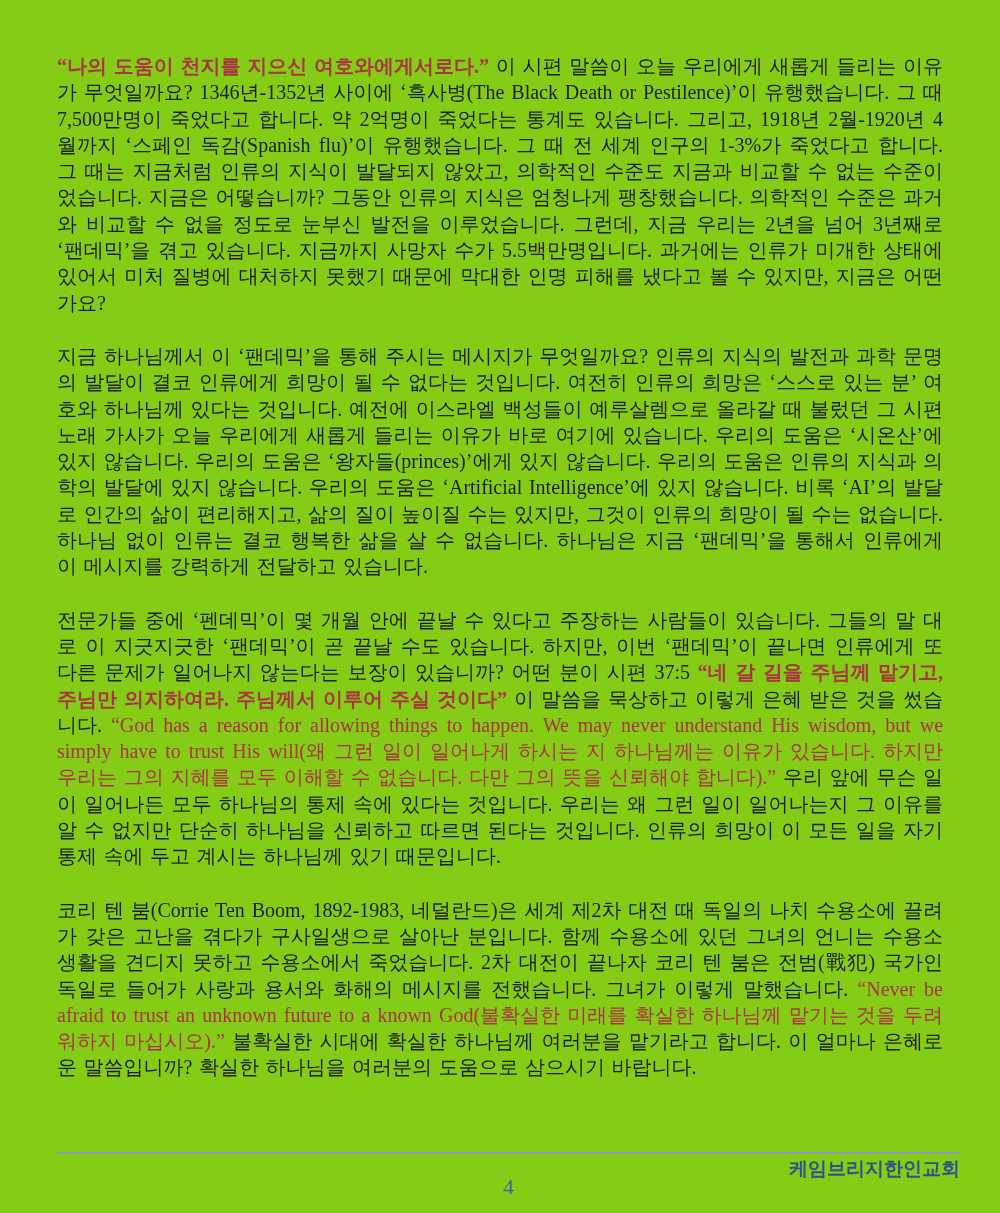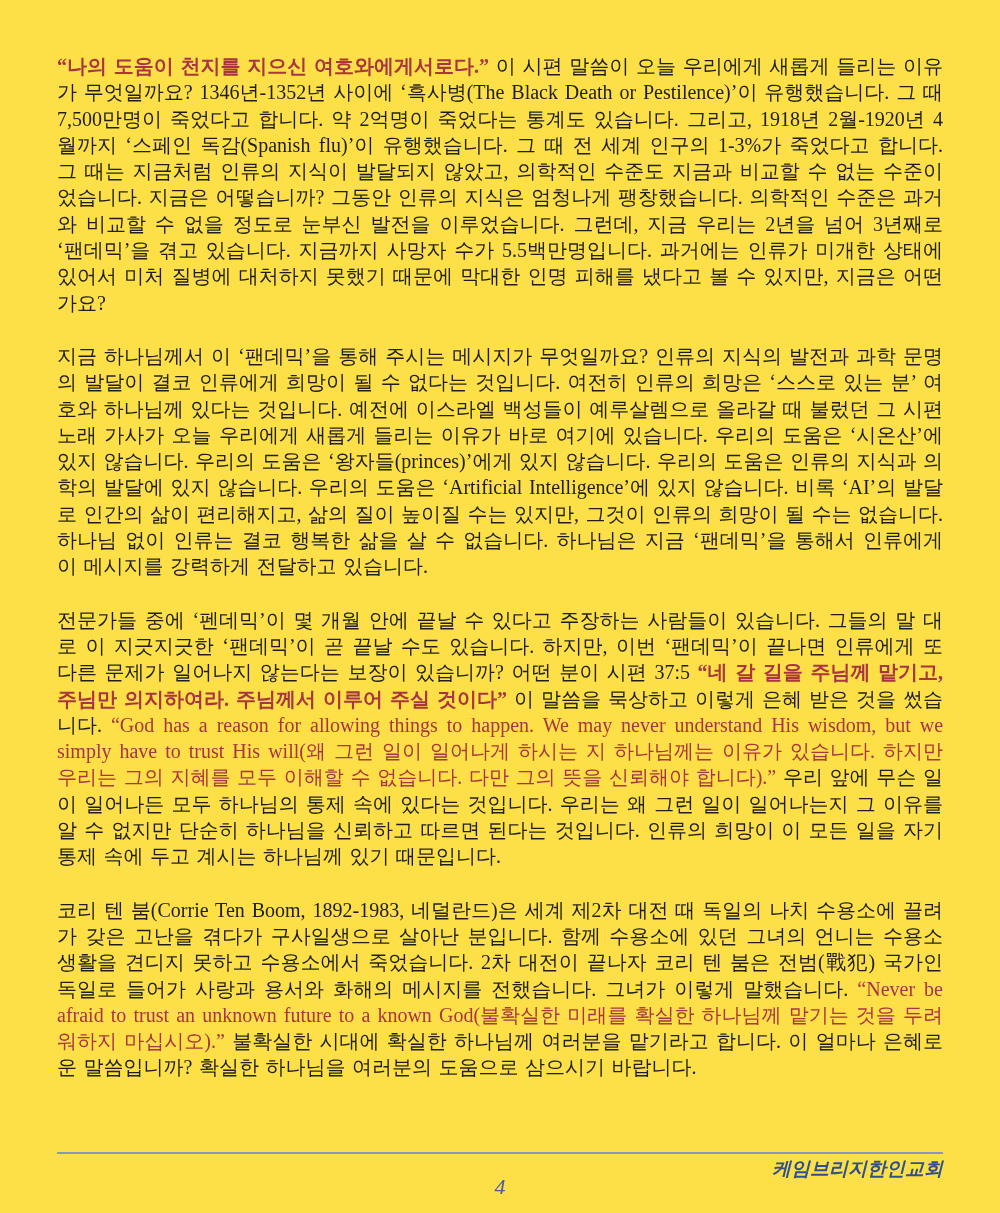--- a/index.html
+++ b/index.html
@@ -7,45 +7,44 @@
     --quote-red:#a93540;
     --footer-navy:#2f4f8f;
     --page-num-blue:#4a5f98;
     --rule-blue:#8797bf;
   }
   html,body{margin:0;padding:0;background:#ffffff;}
   .page{
     position:relative;
     width:1000px;
     height:1213px;
-    background:#fde047;
+    background:#84cc16;
     box-sizing:border-box;
     padding:53px 57px 0 57px;
     font-family:"Liberation Serif","DejaVu Serif",serif;
     color:var(--body-text);
     overflow:hidden;
   }
   .doc-body p{
     margin:0 0 27px 0;
     font-size:20px;
     line-height:26.3px;
     text-align:justify;
     word-spacing:1.5px;
     word-break:break-word;
   }
   .seg-normal{color:var(--body-text);}
   .seg-red{color:var(--quote-red);}
   .seg-red-bold{color:var(--quote-red);font-weight:bold;}
   .footer{
     position:absolute;
     left:57px;
-    right:57px;
+    right:40px;
     top:1152px;
     border-top:2px solid var(--rule-blue);
-    font-style:italic;
   }
   .footer-church{
     text-align:right;
     color:var(--footer-navy);
     font-weight:bold;
     font-size:19px;
     line-height:24px;
     margin-top:3px;
   }
   .footer-page-number{

